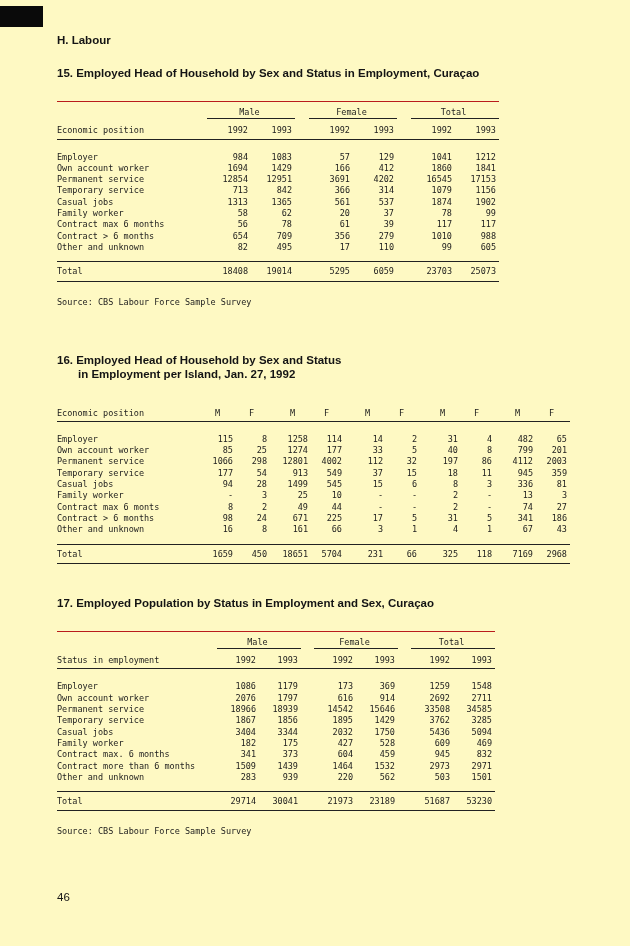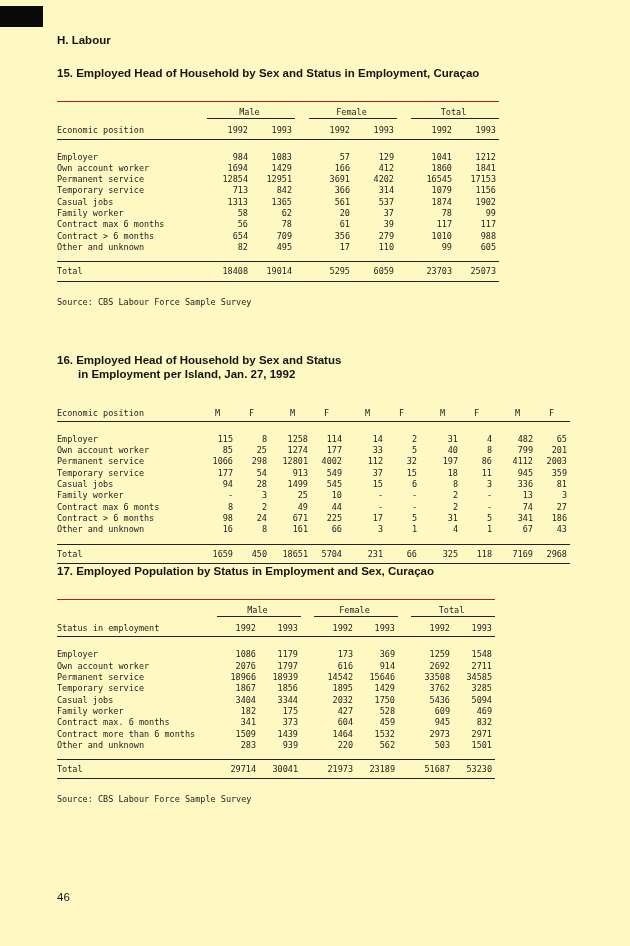--- a/index.html
+++ b/index.html
@@ -29,21 +29,21 @@
   .tbl-title {
     font-family: "Liberation Sans", sans-serif;
     font-weight: bold;
     font-size: 11.5px;
     line-height: 14px;
     color: #141414;
   }
   .tbl-title .indent { padding-left: 21px; }
   #block-15 .tbl-title { margin-top: 20px; }
   #block-16 .tbl-title { margin-top: 46px; }
-  #block-17 .tbl-title { }
+  #block-17 .tbl-title { margin-top: 32px; }
   table.tbl {
     border-collapse: collapse;
     table-layout: fixed;
     margin-top: 21px;
     font-size: 8.5px;
     line-height: 10.3px;
     color: #1c1c1c;
   }
   .tbl td, .tbl th { padding: 0.5px 3px 0.5px 0; vertical-align: bottom; font-weight: normal; }
   .tbl .stub { text-align: left; padding-left: 0; white-space: nowrap; margin-top: 28px; }

